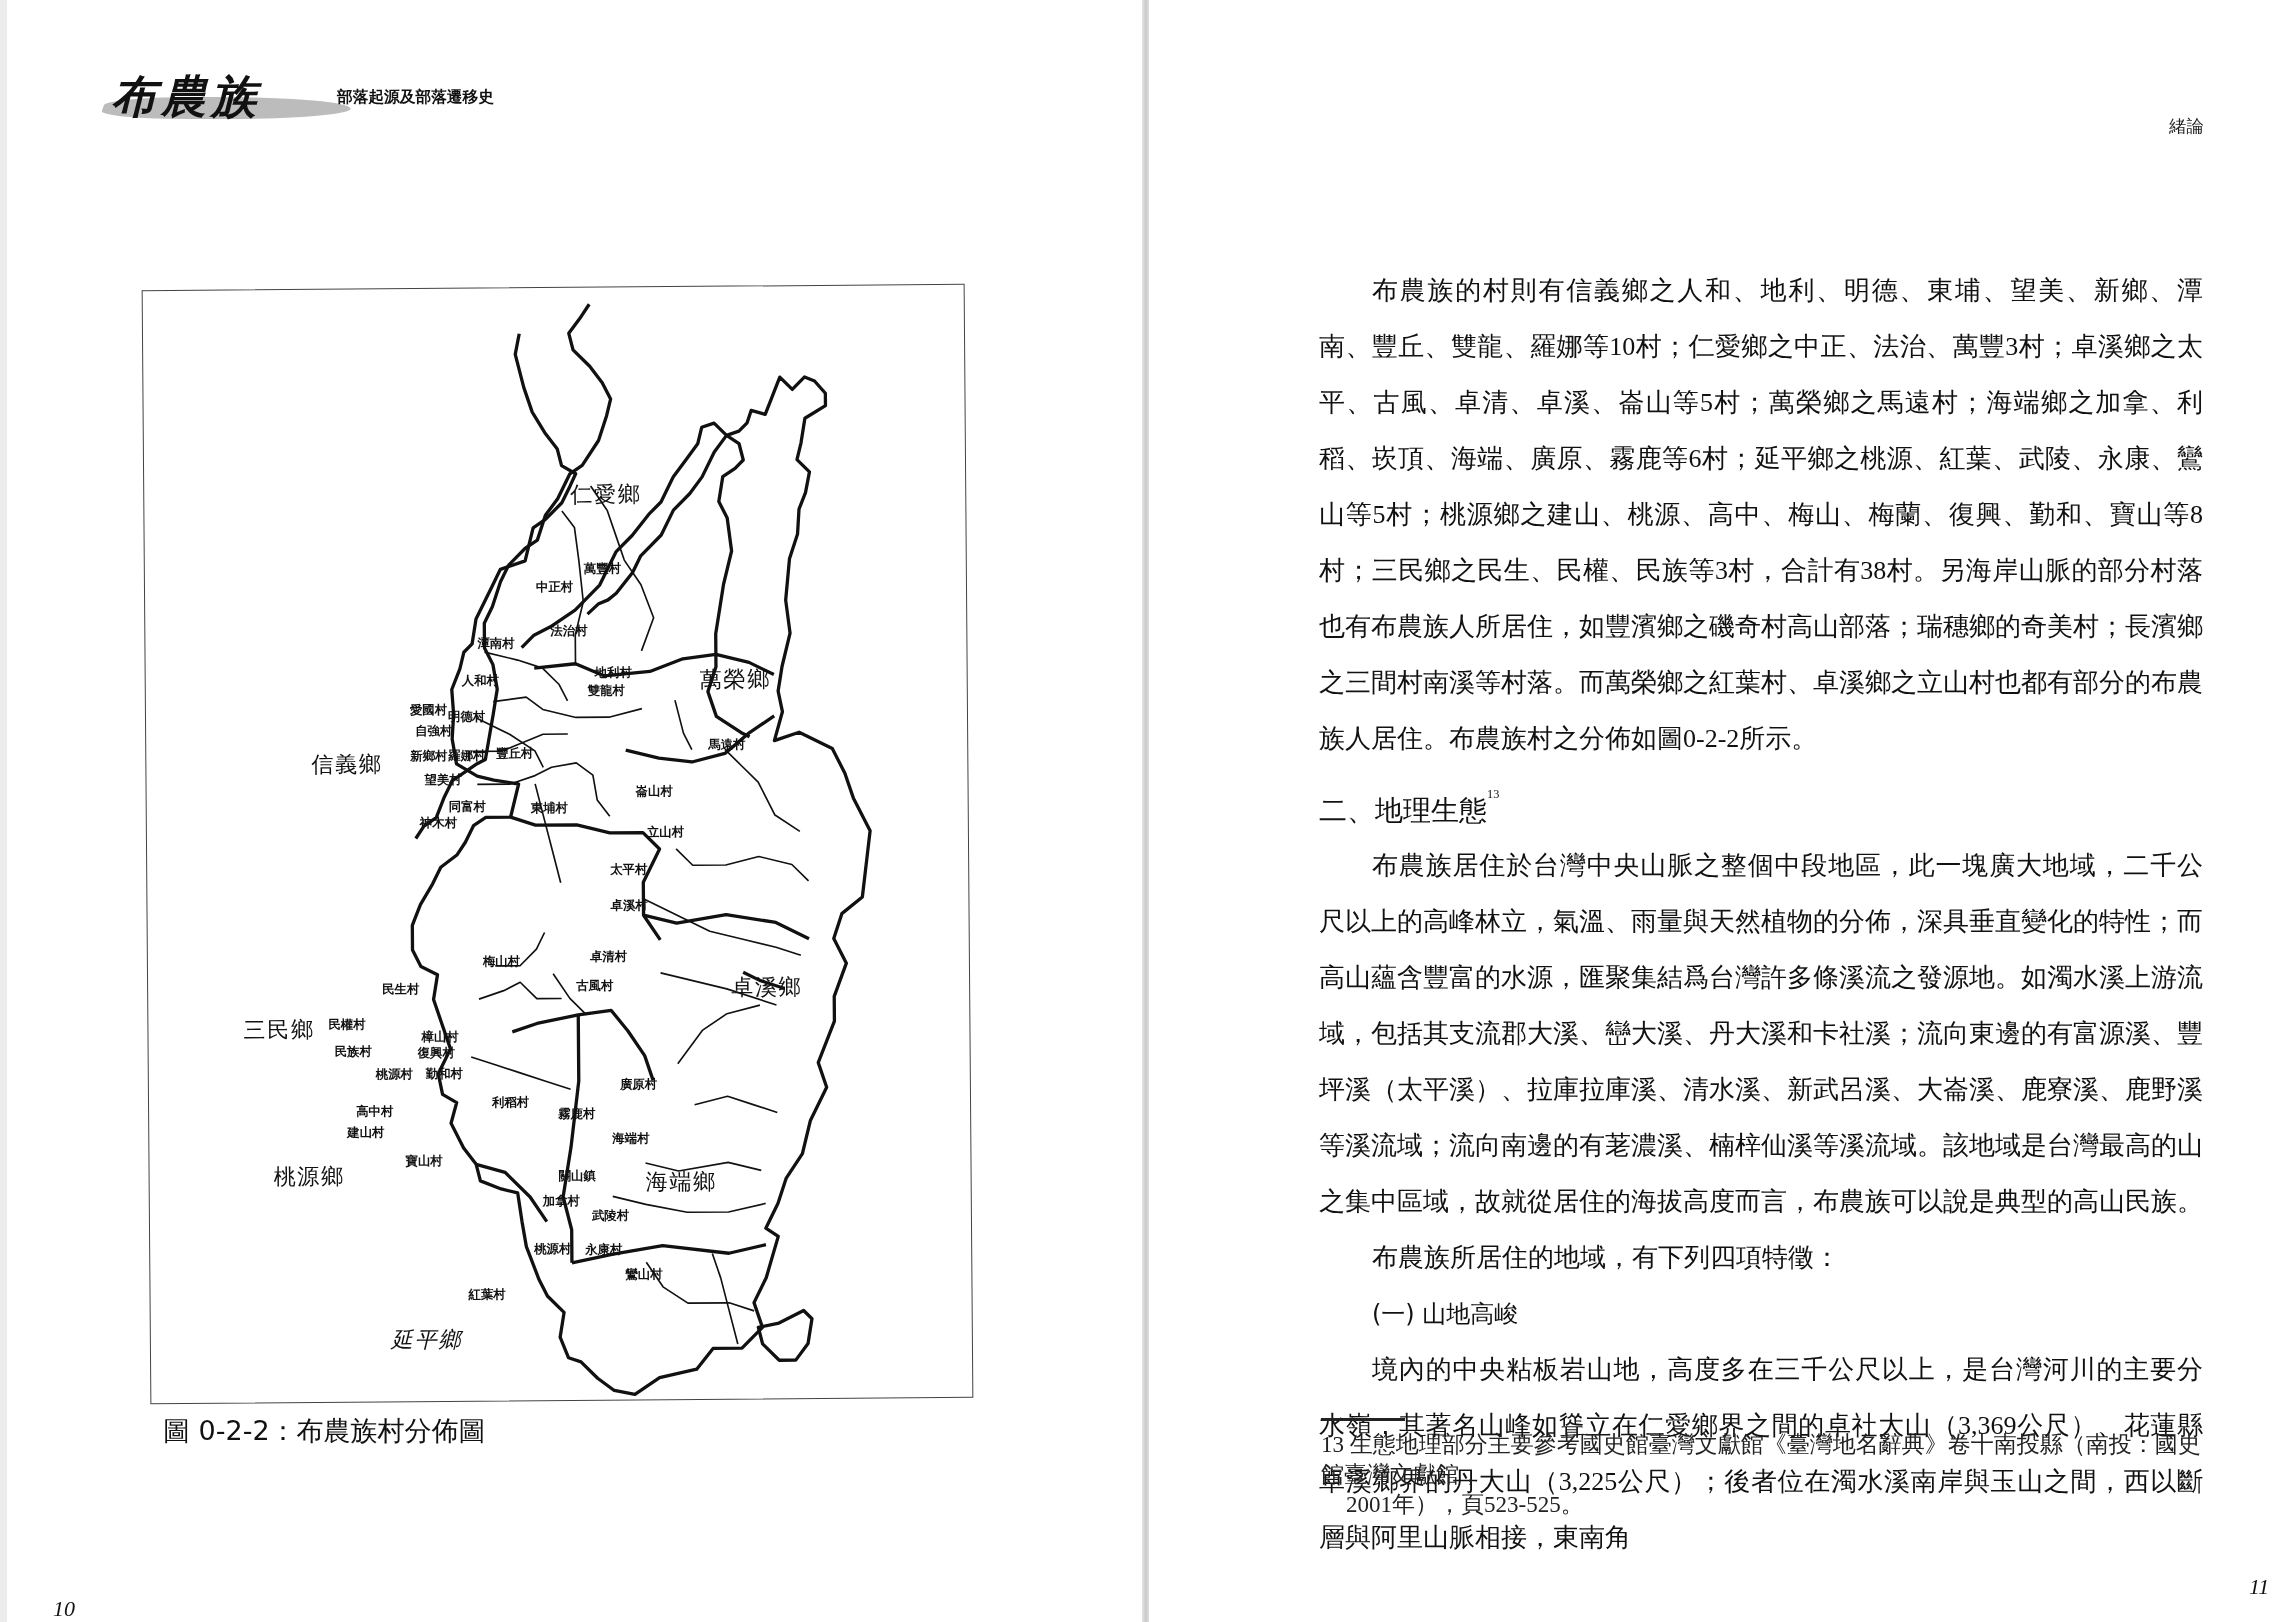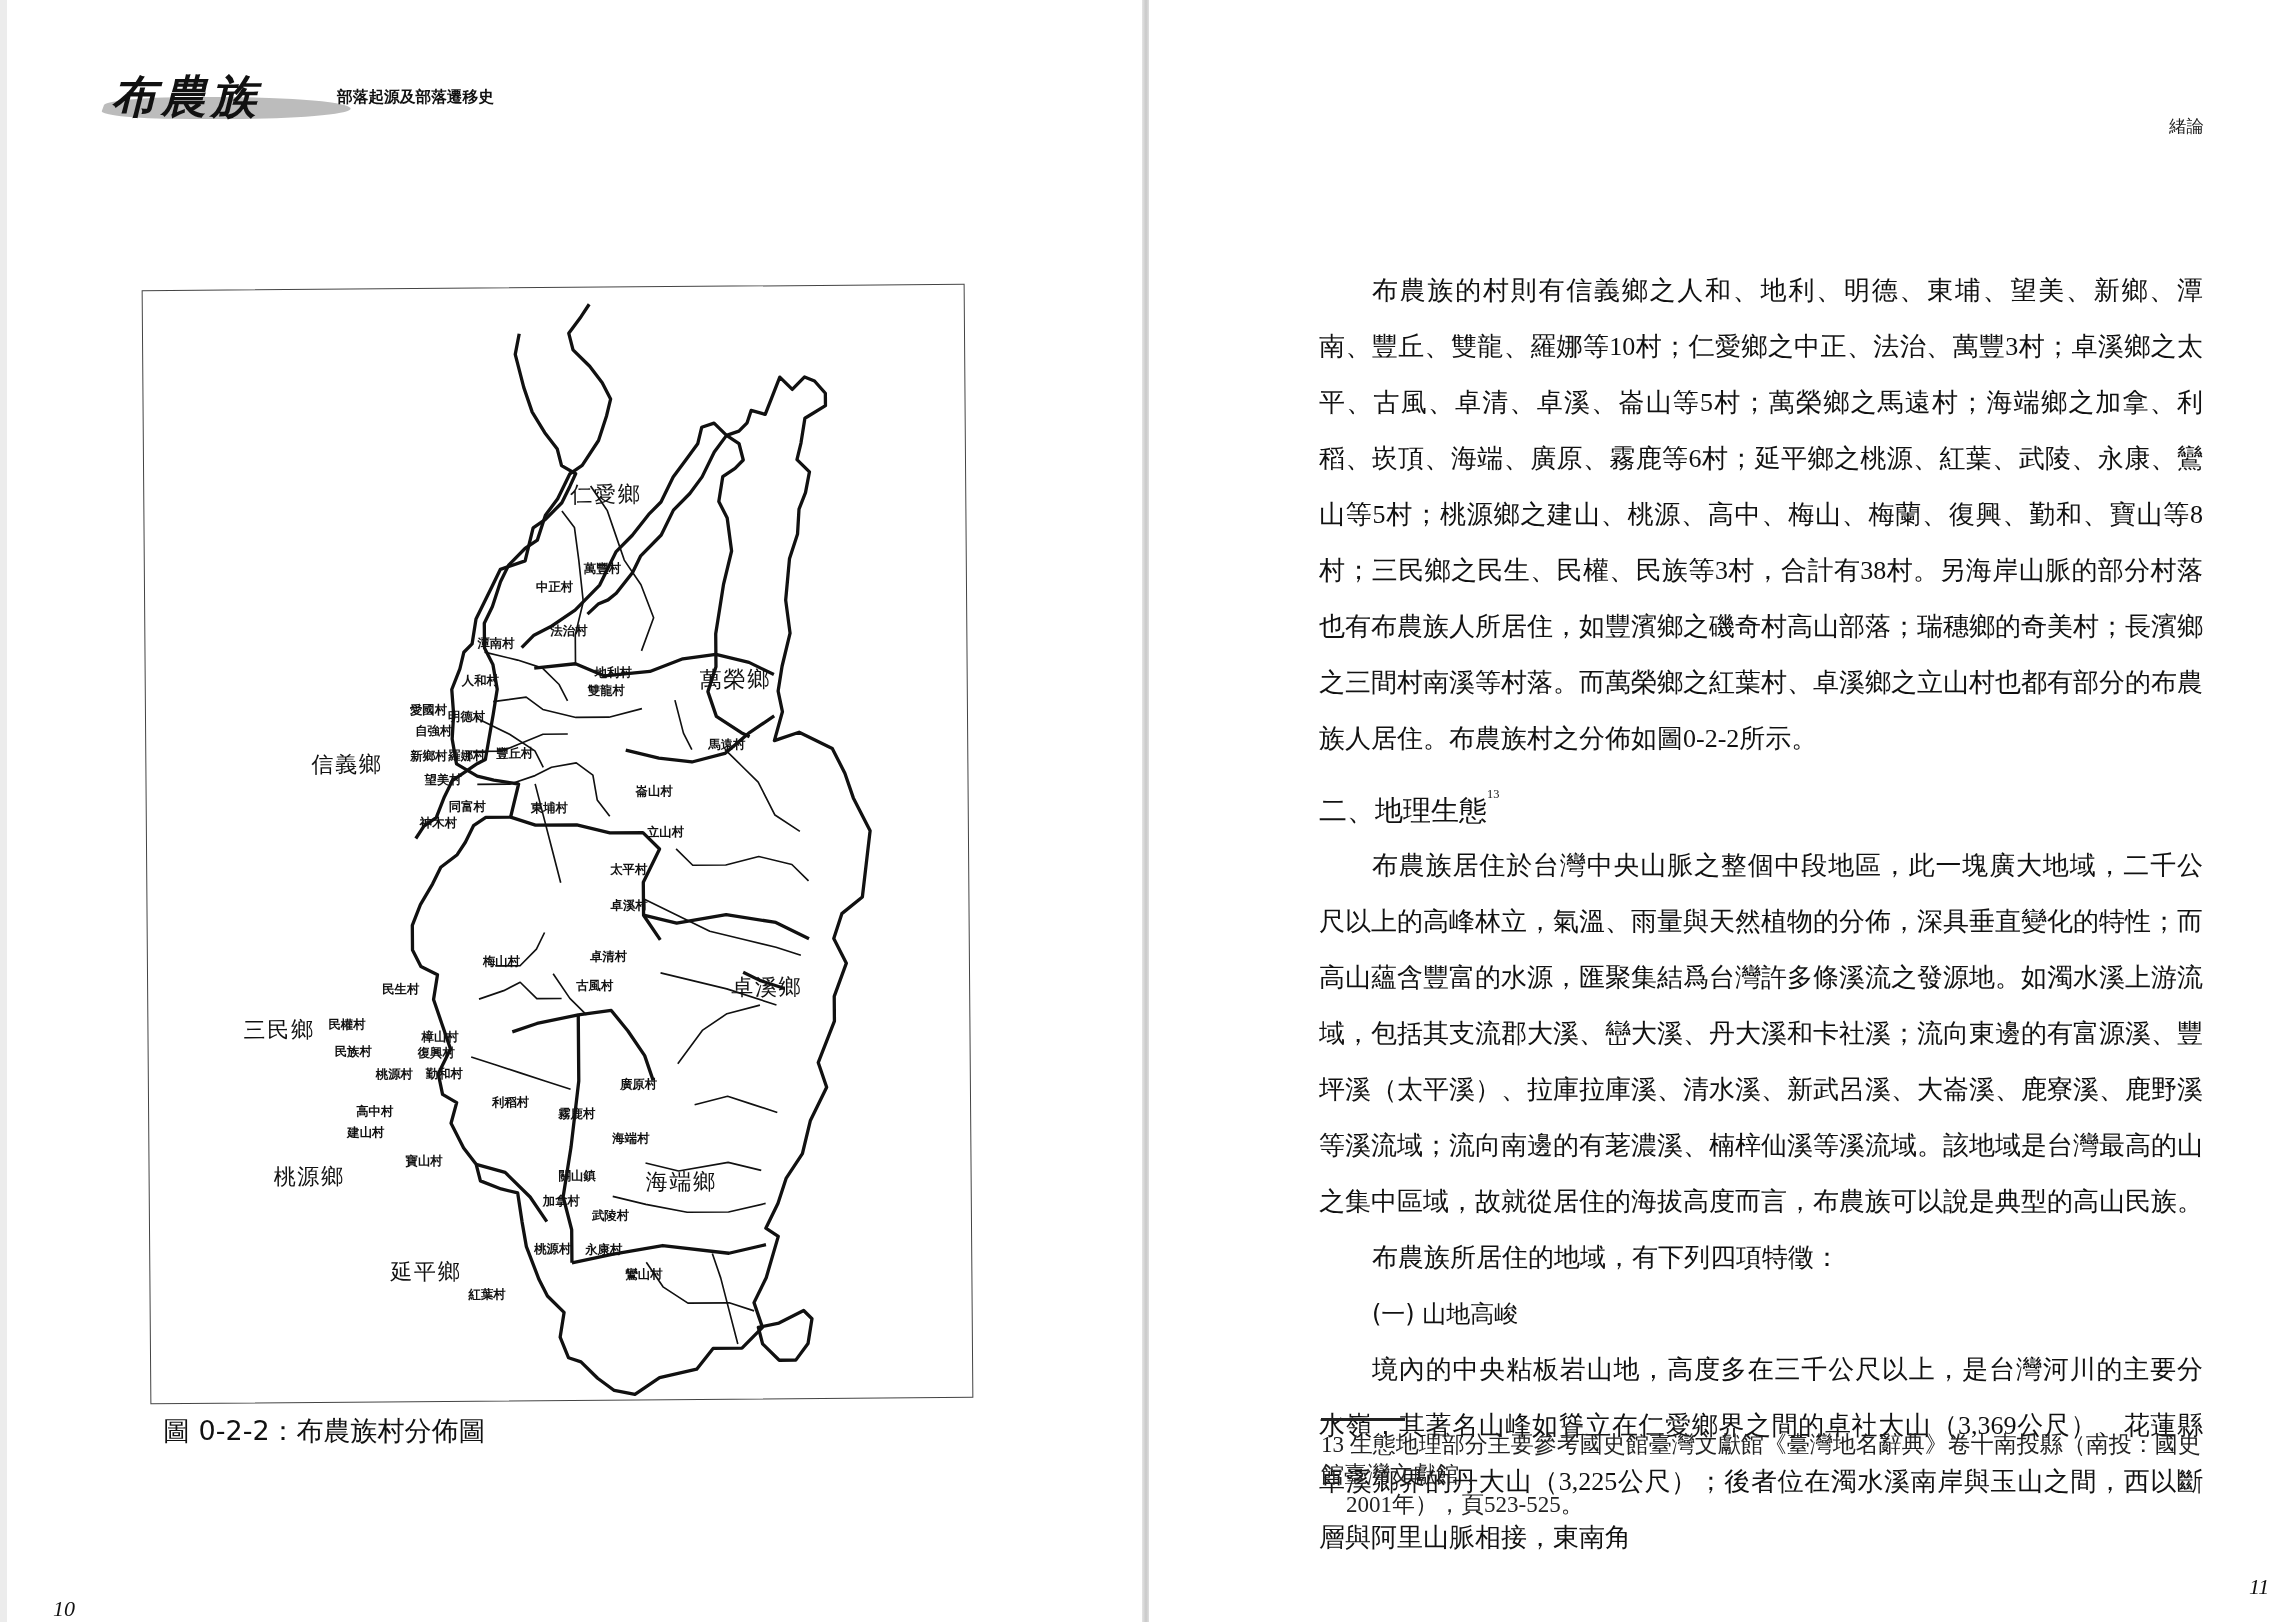--- a/index.html
+++ b/index.html
@@ -97,21 +97,21 @@
     </g>
   </svg>
 
   <span class="map-label lbl-township" style="left:426px;top:192px;">仁愛鄉</span>
   <span class="map-label lbl-township" style="left:554px;top:378px;">萬榮鄉</span>
   <span class="map-label lbl-township" style="left:165px;top:460px;">信義鄉</span>
   <span class="map-label lbl-township" style="left:583px;top:686px;">卓溪鄉</span>
   <span class="map-label lbl-township" style="left:95px;top:725px;">三民鄉</span>
   <span class="map-label lbl-township" style="left:124px;top:872px;">桃源鄉</span>
   <span class="map-label lbl-township" style="left:496px;top:880px;">海端鄉</span>
-  <span class="map-label lbl-township" style="left:240px;top:968px;">延平鄉</span>
+  <span class="map-label lbl-township" style="left:240px;top:1036px;font-style:italic;">延平鄉</span>
 
   <span class="map-label lbl-village" style="left:439px;top:273px;">萬豐村</span>
   <span class="map-label lbl-village" style="left:391px;top:291px;">中正村</span>
   <span class="map-label lbl-village" style="left:405px;top:335px;">法治村</span>
   <span class="map-label lbl-village" style="left:332px;top:347px;">潭南村</span>
   <span class="map-label lbl-village" style="left:449px;top:377px;">地利村</span>
   <span class="map-label lbl-village" style="left:316px;top:384px;">人和村</span>
   <span class="map-label lbl-village" style="left:442px;top:395px;">雙龍村</span>
   <span class="map-label lbl-village" style="left:264px;top:413px;">愛國村</span>
   <span class="map-label lbl-village" style="left:302px;top:420px;">明德村</span>

